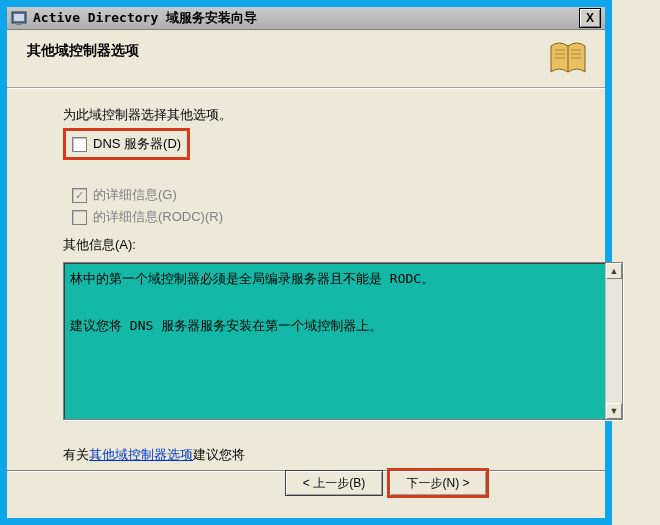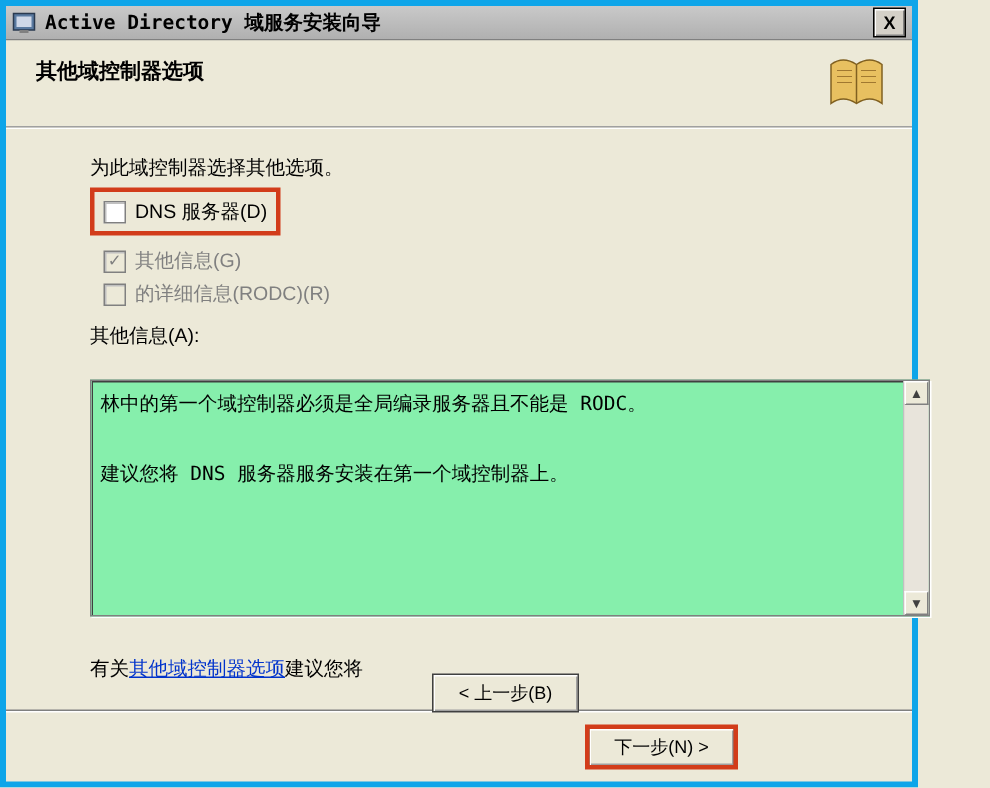--- a/index.html
+++ b/index.html
@@ -10,21 +10,21 @@
     font-family: "Microsoft YaHei", "SimSun", Tahoma, sans-serif;
     font-size: 12px;
     background: #ece9d8;
     overflow: hidden;
     position: relative;
   }
   .window {
     width: 612px;
     height: 525px;
     background: #ece9d8;
-    border: 4px solid #0ea5e9;
+    border: 7px solid #0ea5e9;
     box-sizing: border-box;
     position: relative;
   }
   .titlebar {
     height: 22px;
     background: linear-gradient(to bottom, #c9c9c9, #b0b0b0);
     display: flex;
     align-items: center;
     padding: 0 4px;
     border-bottom: 1px solid #808080;
@@ -85,21 +85,21 @@
     color: #000;
   }
   .instruction {
     margin-bottom: 4px;
     font-size: 13px;
   }
   .highlight-box {
     border: 3px solid #d23c1a;
     padding: 4px 6px;
     display: inline-block;
-    margin-bottom: 4px;
+    margin-bottom: 22px;
   }
   .checkbox-row {
     display: flex;
     align-items: center;
     margin: 4px 0;
     font-size: 13px;
   }
   .checkbox-row.disabled {
     color: #808080;
   }
@@ -116,30 +116,30 @@
     font-size: 11px;
     line-height: 1;
     color: #404040;
   }
   .cb.disabled {
     background: #ece9d8;
     color: #808080;
   }
   .section-label {
     margin-top: 10px;
-    margin-bottom: 20px;
+    margin-bottom: 8px;
     font-size: 13px;
   }
   .textarea-wrap {
     display: flex;
     width: 560px;
     height: 158px;
     border: 1px solid #808080;
     box-shadow: inset 1px 1px 0 #404040, 1px 1px 0 #fff;
-    background: #86efac;
+    background: #14b8a6;
     box-sizing: border-box;
   }
   .textarea-content {
     flex: 1;
     padding: 4px 6px;
     font-family: "SimSun", monospace;
     font-size: 13px;
     line-height: 1.8;
     white-space: pre-wrap;
     overflow: hidden;
@@ -180,42 +180,41 @@
   .divider {
     position: absolute;
     left: 0;
     right: 0;
     bottom: 46px;
     border-top: 1px solid #808080;
     border-bottom: 1px solid #fff;
   }
   .button-bar {
     position: absolute;
-    bottom: 10px;
+    bottom: 22px;
     right: 14px;
     display: flex;
     gap: 6px;
   }
   .btn {
     width: 96px;
     height: 24px;
     background: #ece9d8;
     border: 1px solid #404040;
     box-shadow: inset 1px 1px 0 #fff, inset -1px -1px 0 #a0a0a0;
     font-size: 12px;
     font-family: "SimSun", sans-serif;
     display: flex;
     align-items: center;
     justify-content: center;
     cursor: pointer;
   }
   .btn.highlight {
     outline: 3px solid #d23c1a;
     outline-offset: -1px;
-    margin-top: 36px;
   }
   .logo-overlay {
     position: absolute;
     right: 2px;
     bottom: 2px;
     width: 120px;
     height: 44px;
     pointer-events: none;
   }
 </style>
@@ -260,21 +259,21 @@
 
     <div class="highlight-box">
       <label class="checkbox-row" style="margin:0;">
         <span class="cb"></span>
         <span>DNS 服务器(D)</span>
       </label>
     </div>
 
     <div class="checkbox-row disabled" style="margin-left:9px;">
       <span class="cb disabled">✓</span>
-      <span>其他信息(G)</span>
+      <span>的详细信息(G)</span>
     </div>
 
     <div class="checkbox-row disabled" style="margin-left:9px;">
       <span class="cb disabled"></span>
       <span>的详细信息(RODC)(R)</span>
     </div>
 
     <div class="section-label">其他信息(A):</div>
 
     <div class="textarea-wrap">

